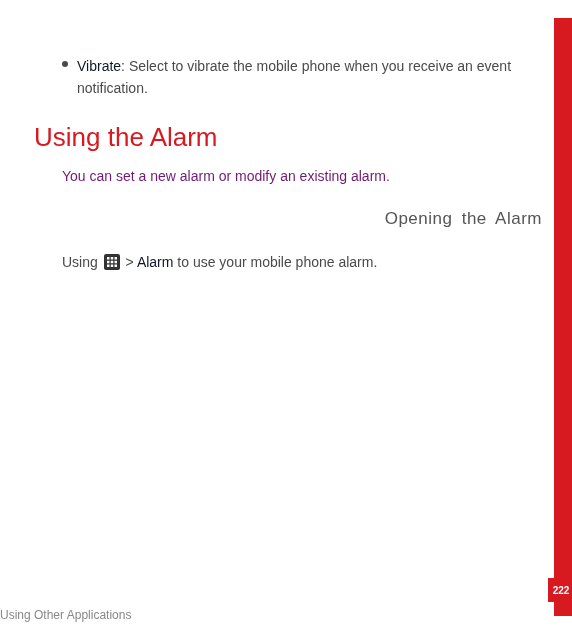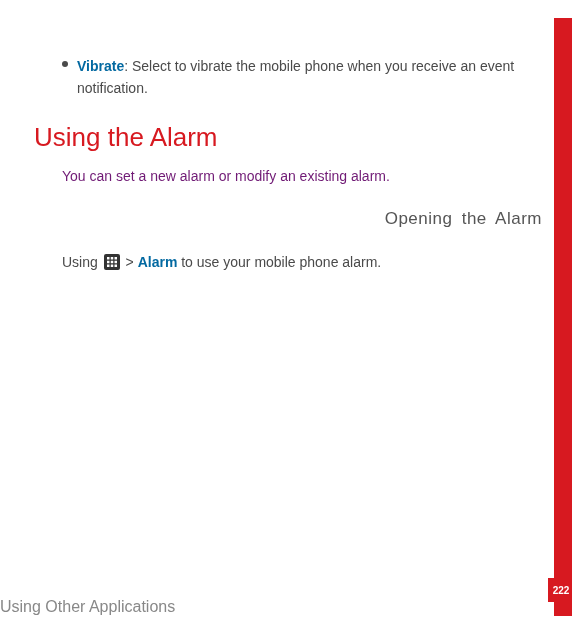--- a/index.html
+++ b/index.html
@@ -62,22 +62,22 @@
       width: 6px;
       height: 6px;
       border-radius: 50%;
       background: #4a4a4a;
     }
     .bullet-content {
       padding-left: 15px;
       display: block;
     }
     .term {
-      font-weight: bold;
-      color: #0369a1;
+      font-weight: normal;
+      color: #0f172a;
     }
     .section-heading {
       font-size: 26px;
       color: #d71920;
       font-weight: normal;
       margin-top: 10px;
       margin-bottom: 12px;
       padding-left: 0;
       margin-left: 34px;
     }
@@ -113,23 +113,23 @@
       top: -1px;
       margin: 0 2px;
     }
     .apps-icon svg {
       width: 100%;
       height: 100%;
       display: block;
     }
     .footer {
       position: absolute;
-      bottom: 20px;
+      bottom: 14px;
       left: 0;
-      font-size: 16px;
+      font-size: 12px;
       color: #888;
     }
   </style>
 </head>
 <body>
 
 <div class="page">
 
   <div class="bullet-list">
     <div class="bullet-item">

